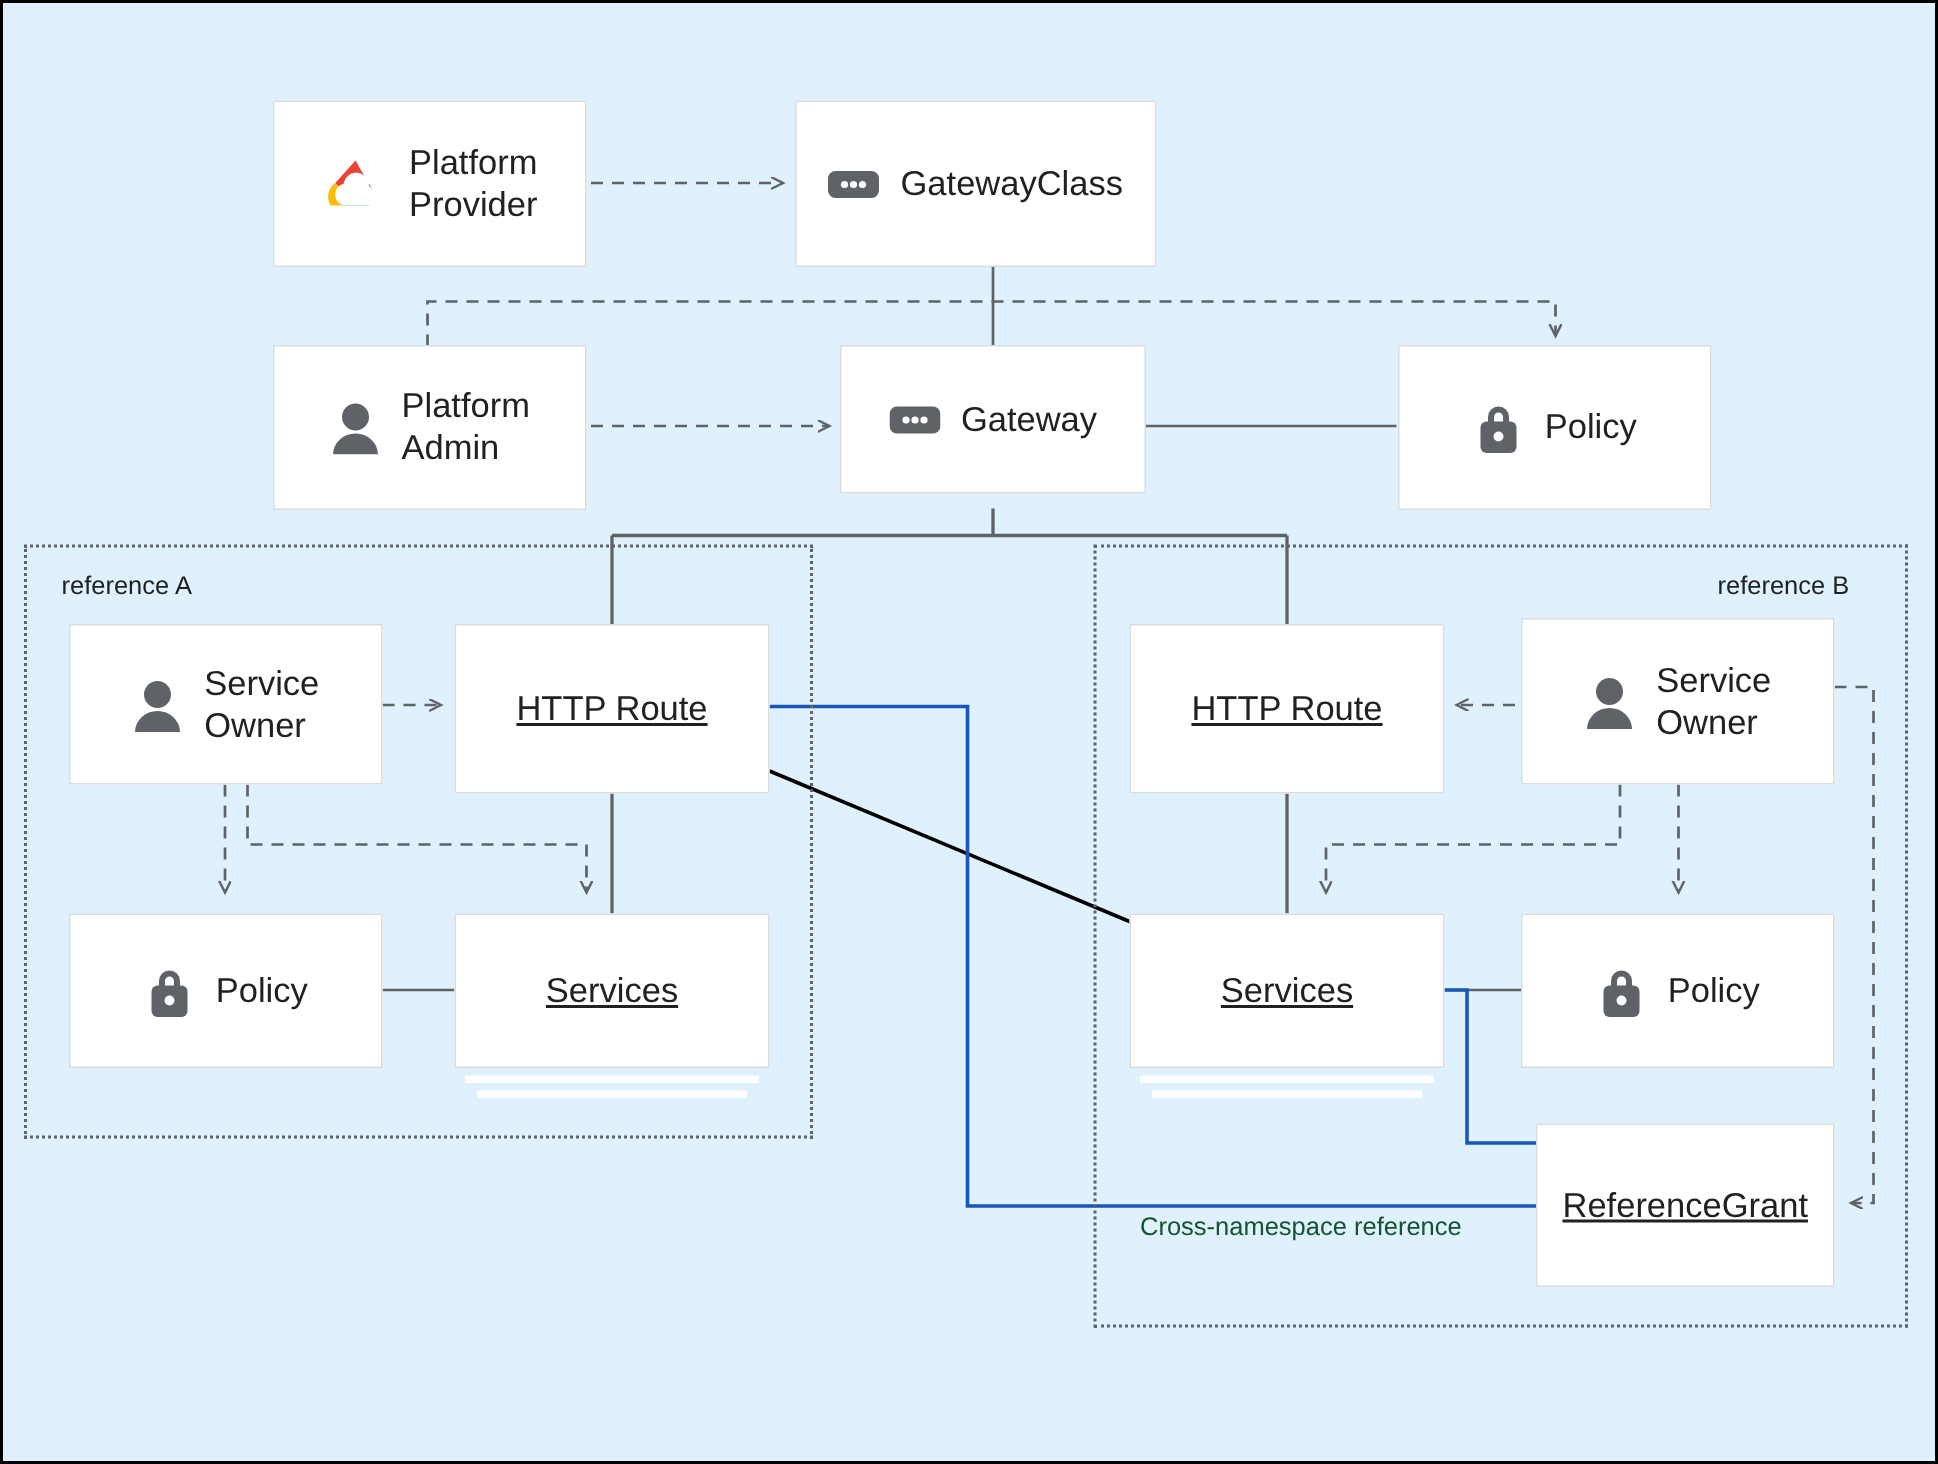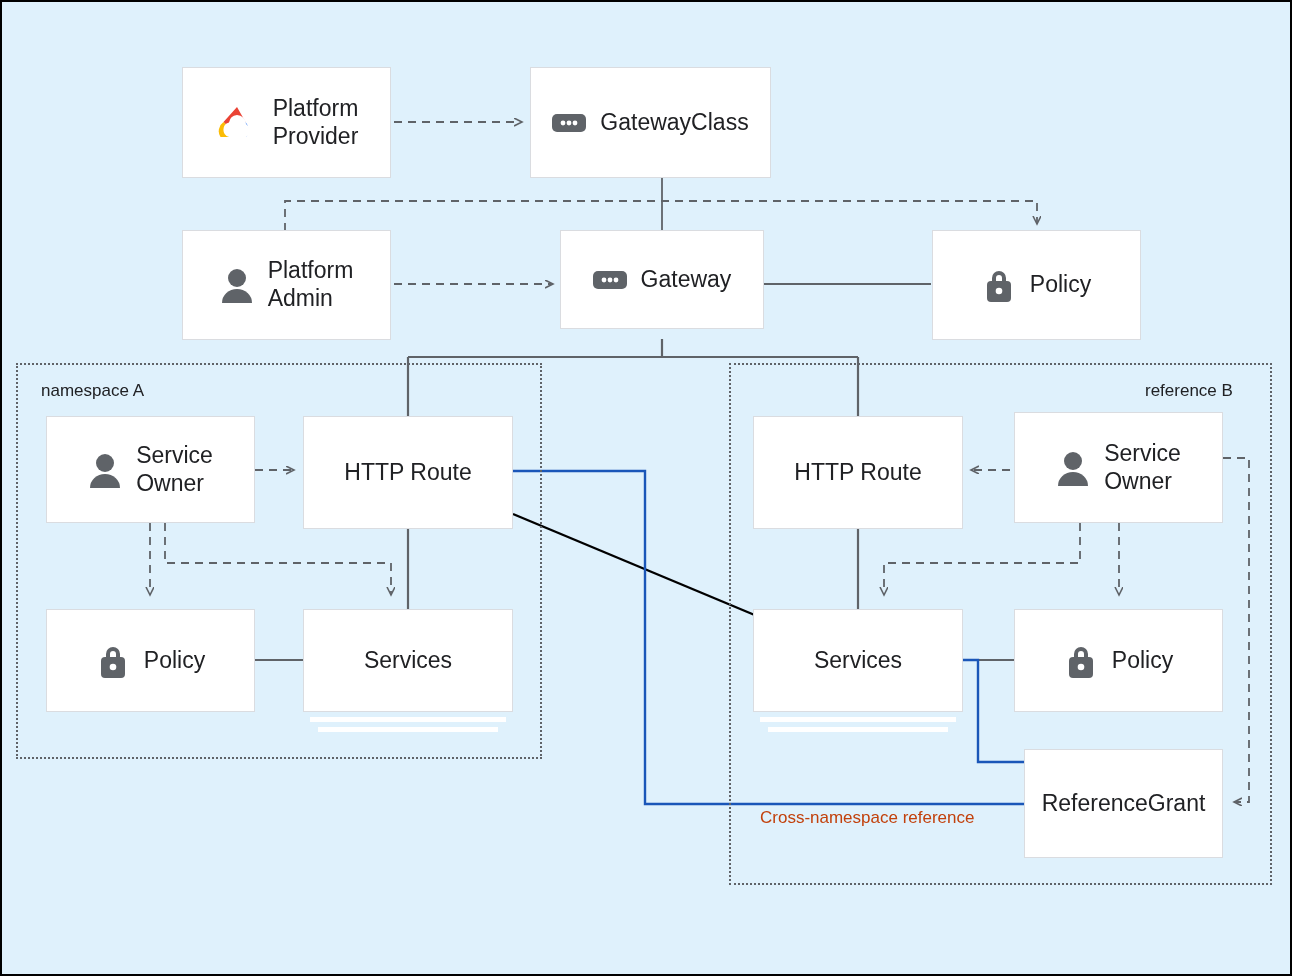--- a/index.html
+++ b/index.html
@@ -33,37 +33,37 @@
     gap:14px;
     z-index:5;
   }
   .node .label{
     font-size:23px;
     color:#202124;
     line-height:1.2;
     white-space:pre-line;
     text-align:left;
   }
-  .node.centered .label{text-align:left;}
+  .node.centered .label{text-align:left;text-decoration:underline;}
   .ns-box{
     position:absolute;
     border:2px dotted #5f6368;
     box-sizing:border-box;
     z-index:1;
   }
   .ns-label{
     position:absolute;
     font-size:17px;
     color:#202124;
     z-index:3;
   }
   .xns-label{
     position:absolute;
     font-size:17px;
-    color:#c2410c;
+    color:#14532d;
     z-index:6;
   }
   .stack-bar{
     position:absolute;
     height:5px;
     background:#ffffff;
     z-index:4;
   }
   .icon{display:inline-block;flex:0 0 auto;line-height:0;}
 </style>
@@ -114,21 +114,21 @@
     <path d="M1221,456 L1247,456 L1247,800 L1232,800" fill="none" stroke="#5f6368" stroke-width="1.8" stroke-dasharray="8 6" marker-end="url(#arrow)"></path>
 
     <path d="M511,512 L755,614" fill="none" stroke="#000000" stroke-width="2.4"></path>
 
     <path d="M511,469 L643,469 L643,802 L1022,802" fill="none" stroke="#1a56b8" stroke-width="2.4"></path>
 
     <path d="M960,658 L976,658 L976,760 L1022,760" fill="none" stroke="#1a56b8" stroke-width="2.4"></path>
   </svg>
 
   <div class="ns-box" style="left:14px;top:361px;width:526px;height:396px;"></div>
-  <div class="ns-label" style="left:39px;top:379px;">namespace A</div>
+  <div class="ns-label" style="left:39px;top:379px;">reference A</div>
 
   <div class="ns-box" style="left:727px;top:361px;width:543px;height:522px;"></div>
   <div class="ns-label" style="left:1143px;top:379px;">reference B</div>
 
   <div class="node" style="left:180px;top:65px;width:209px;height:111px;">
     <span class="icon">
       <svg width="44" height="38" viewBox="0 0 44 38">
         <path d="M22 3 L30.5 18 L22 18 L17 26 L8.5 18 Z" fill="#ea4335"></path>
         <path d="M8.5 18 L17 26 L13 33 L5.5 33 A11 11 0 0 1 8.5 18 Z" fill="#fbbc05"></path>
         <path d="M13 33 L28 33 L28 26 L17 26 Z" fill="#34a853"></path>

